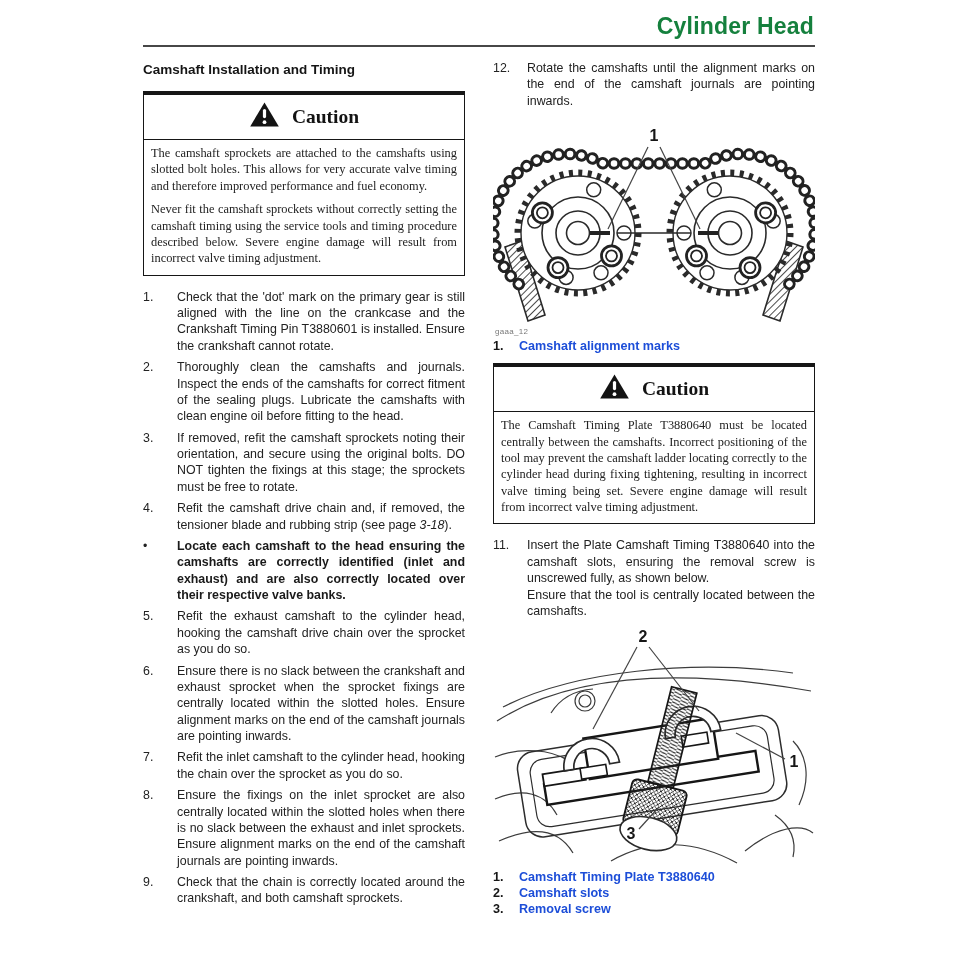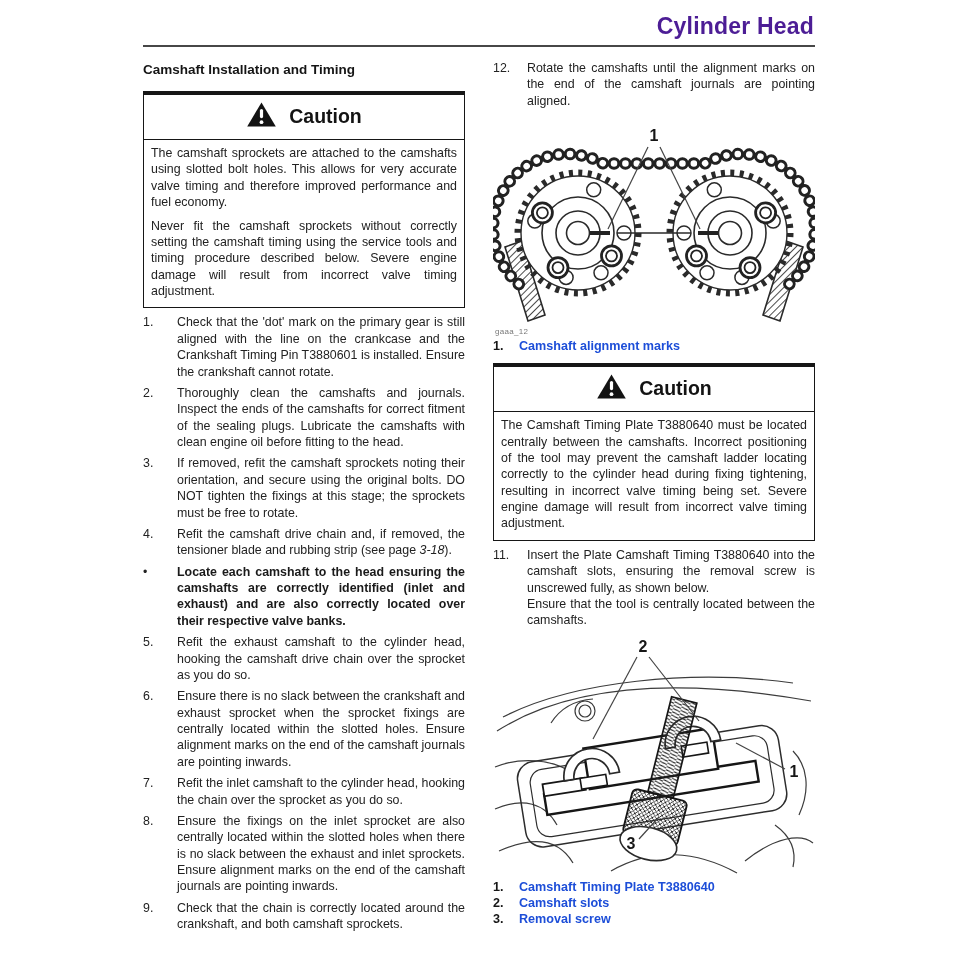--- a/index.html
+++ b/index.html
@@ -6,34 +6,34 @@
   body{
     width:955px;height:955px;
     font-family:"Liberation Sans","DejaVu Sans",sans-serif;
     color:#1b1b1b;
     position:relative;
     -webkit-font-smoothing:antialiased;
   }
   .page{position:absolute;inset:0;background:#fff;}
   .header-title{
     position:absolute;top:13px;right:141px;
-    font-size:23px;font-weight:bold;letter-spacing:.2px;color:#4c1d95;
+    font-size:23px;font-weight:bold;letter-spacing:.2px;color:#15803d;
   }
   .header-rule{
     position:absolute;top:45px;left:143px;width:672px;height:2px;background:#474747;
   }
   .columns{
     position:absolute;top:60px;left:143px;width:672px;
     display:flex;gap:28px;
   }
   .col{width:322px;flex:none;}
   .section-title{font-size:13.5px;font-weight:bold;margin:2px 0 14px 0;color:#151515;}
 
   
-  .caution{border:1.5px solid #161616;margin-bottom:6px;background:#fff;}
+  .caution{border:1.5px solid #161616;margin-bottom:13px;background:#fff;font-family:Liberation Serif, serif;}
   .caution-head{
     border-bottom:1.5px solid #161616;
     box-shadow:inset 0 3px 0 #161616;
     display:flex;align-items:center;justify-content:center;
     gap:12px;padding:9px 0 7px 0;
   }
   .caution-title{font-size:19.5px;font-weight:bold;color:#131313;}
   .caution-body{padding:5px 7px 7px 7px;}
   .caution-body p{
     margin:0 0 7px 0;font-size:12.4px;line-height:1.32;text-align:justify;color:#222;
@@ -137,21 +137,21 @@
         <span class="step-num">9.</span>
         <span class="step-text">Check that the chain is correctly located around the crankshaft, and both camshaft sprockets.</span>
       </div>
 
     </div>
 
     <div class="col">
 
       <div class="step">
         <span class="step-num">12.</span>
-        <span class="step-text">Rotate the camshafts until the alignment marks on the end of the camshaft journals are pointing aligned.</span>
+        <span class="step-text">Rotate the camshafts until the alignment marks on the end of the camshaft journals are pointing inwards.</span>
       </div>
 
       <div class="figure mt16">
         <svg width="322" height="200" viewBox="0 0 322 200">
           <defs>
             <pattern id="hatch" width="5" height="5" patternUnits="userSpaceOnUse" patternTransform="rotate(45)">
               <line x1="0" y1="0" x2="0" y2="5" stroke="#2a2a2a" stroke-width="1.7"></line>
             </pattern>
           </defs>
 

